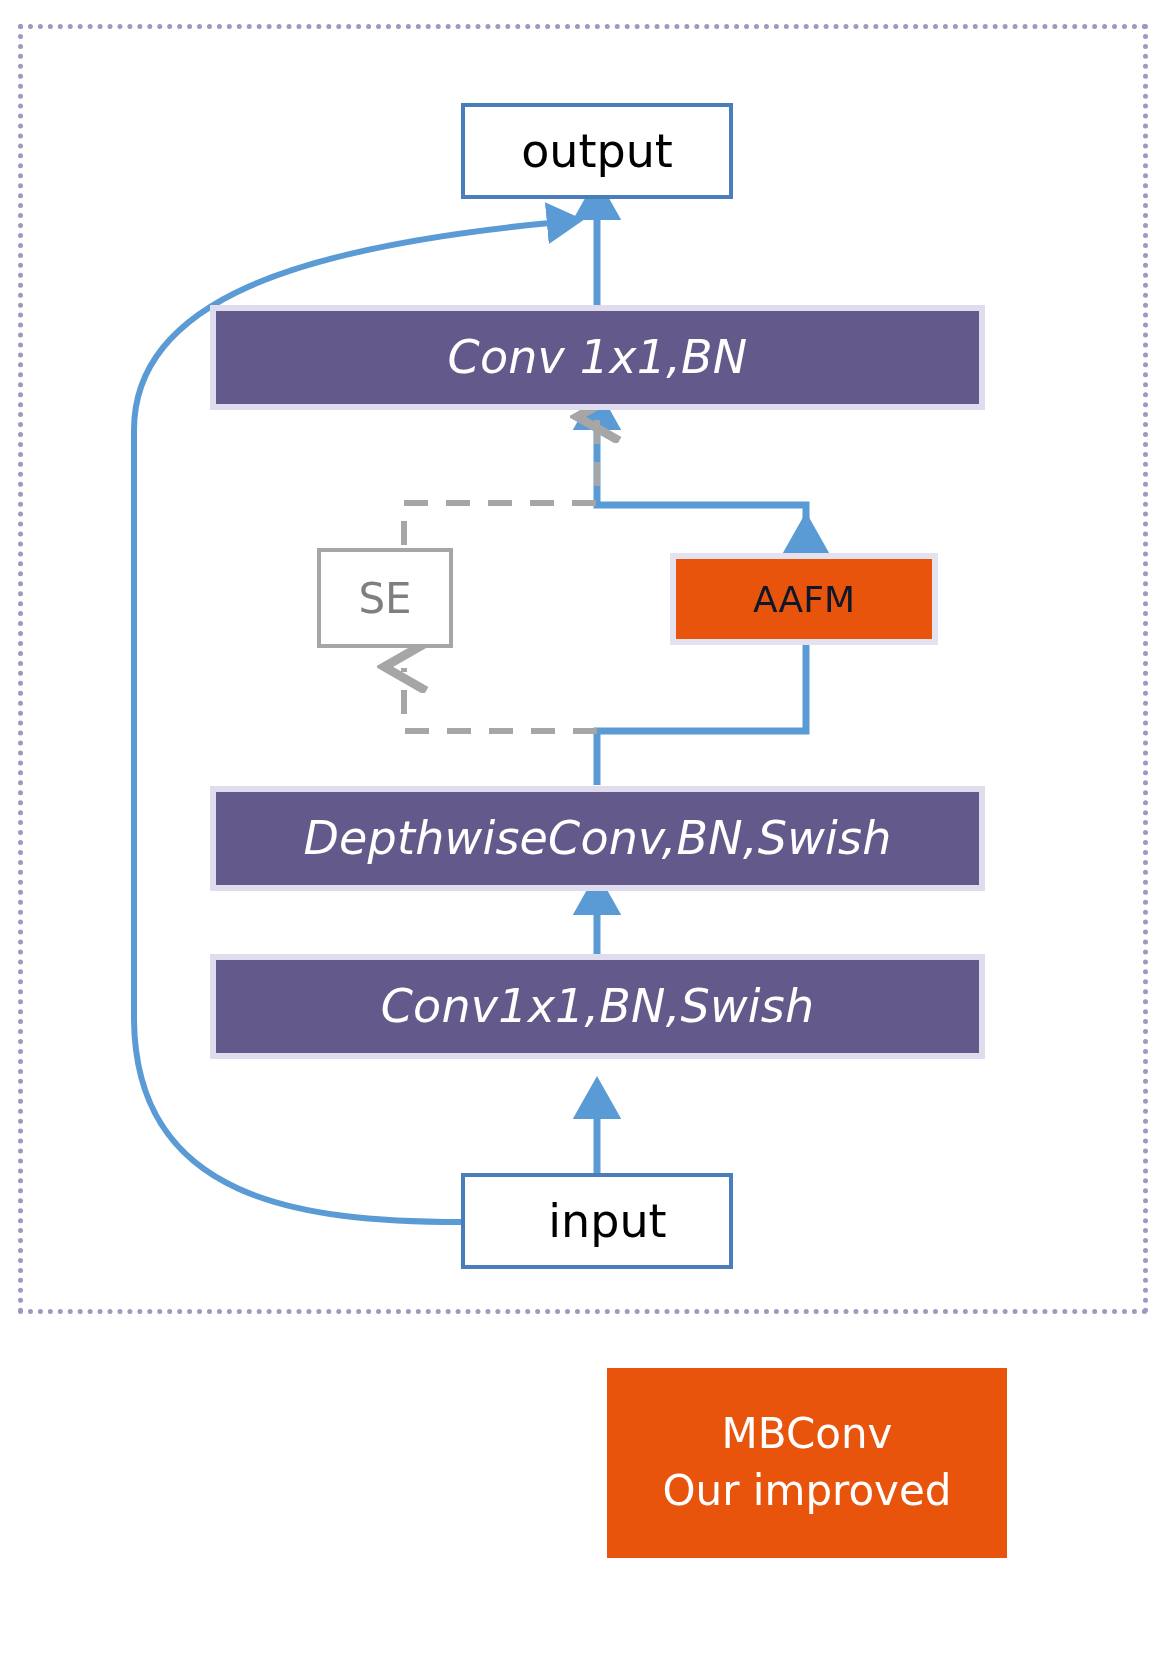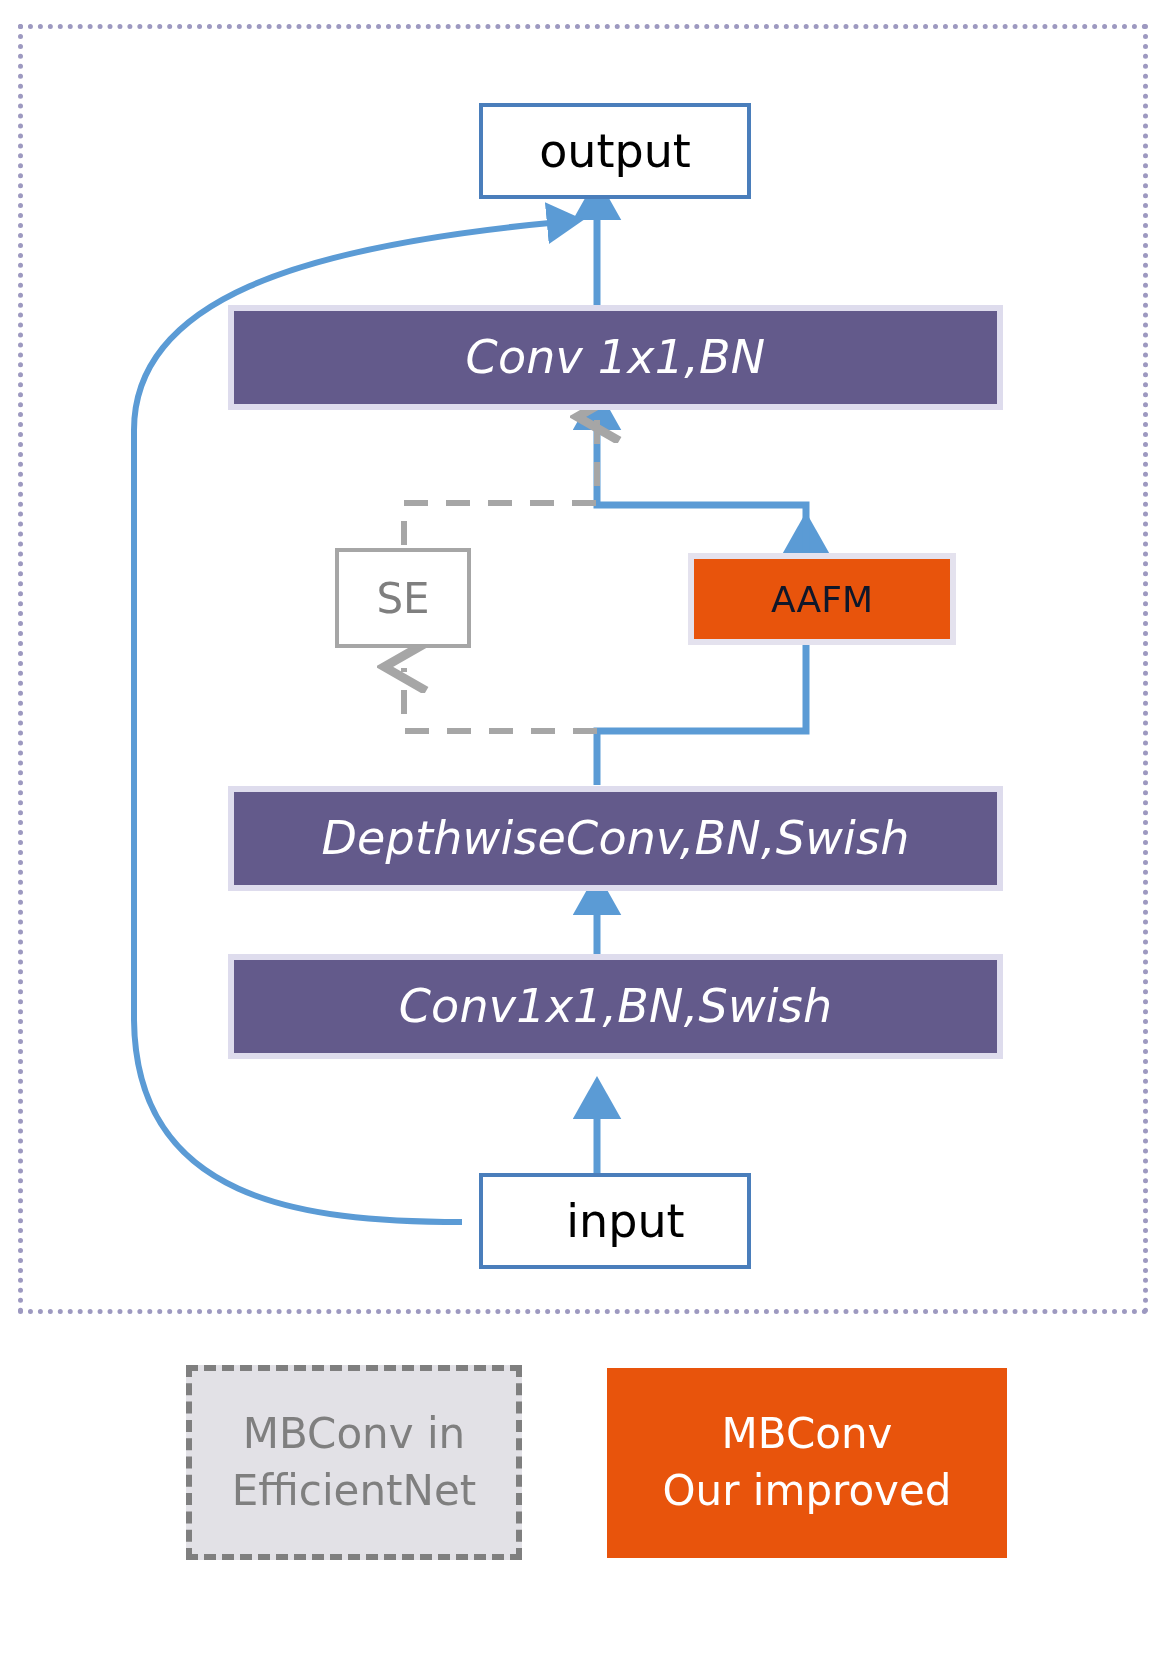--- a/index.html
+++ b/index.html
@@ -12,21 +12,21 @@
     left:18px; top:24px;
     width:1130px; height:1290px;
     border:5px dotted #9d99c0;
     box-sizing:border-box;
   }
 
   
   .wires{position:absolute;left:0;top:0;width:1171px;height:1663px;}
 
   
-  .node{position:absolute;box-sizing:border-box;display:flex;align-items:center;justify-content:center;text-align:left;margin-left:18px;}
+  .node{position:absolute;box-sizing:border-box;display:flex;align-items:center;justify-content:center;text-align:left;}
 
   
   .io-box{
     background:#ffffff;
     border:4px solid #4a7ebb;
     color:#000000;
     font-size:46px;
     line-height:1;
   }
 
@@ -149,26 +149,20 @@
   </div>
 
   <div class="node purple-box" style="left:210px;top:954px;width:775px;height:105px;">
     <span>Conv1x1,BN,Swish</span>
   </div>
 
   <div class="node io-box" style="left:461px;top:1173px;width:272px;height:96px;padding-left:21px;">
     <span>input</span>
   </div>
 
-  <div class="legend-dashed" style="left:186px;top:1365px;width:336px;height:195px;">
-    <div>
-      <div>MBConv in</div>
-      <div>EfficientNet</div>
-    </div>
-  </div>
 
   <div class="legend-orange" style="left:607px;top:1368px;width:400px;height:190px;">
     <div>
       <div>MBConv</div>
       <div>Our improved</div>
     </div>
   </div>
 
 </div>
 

